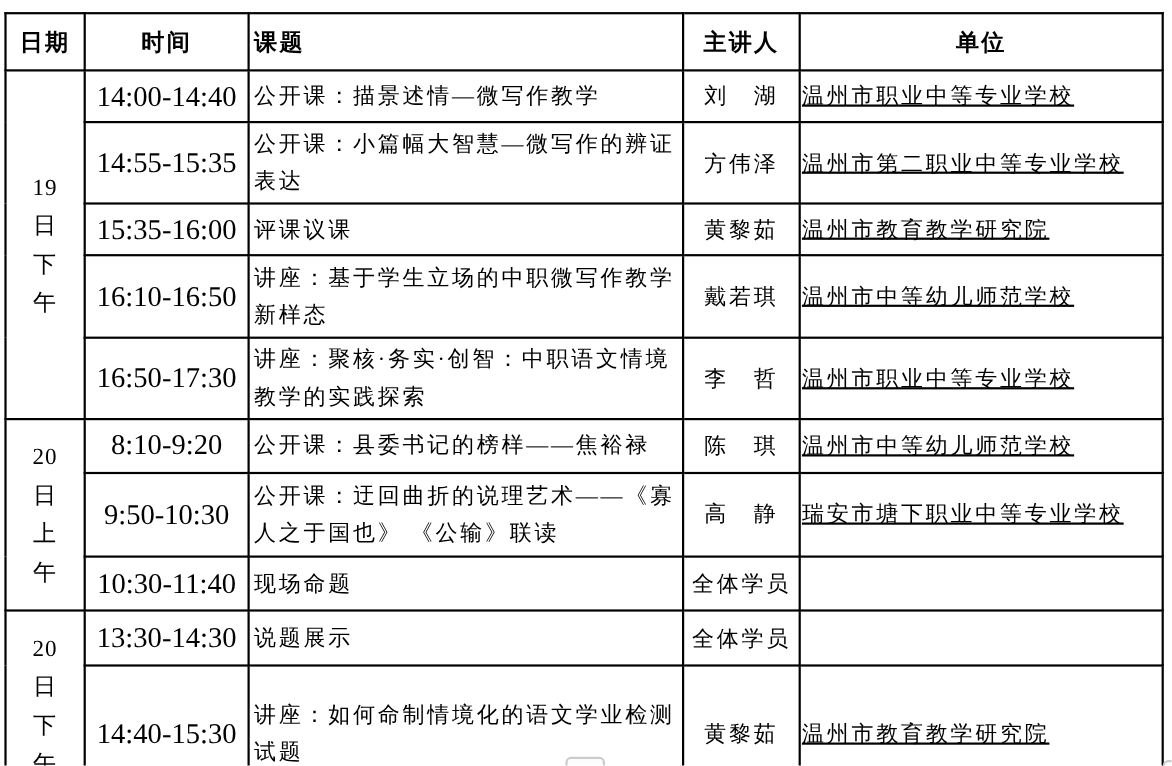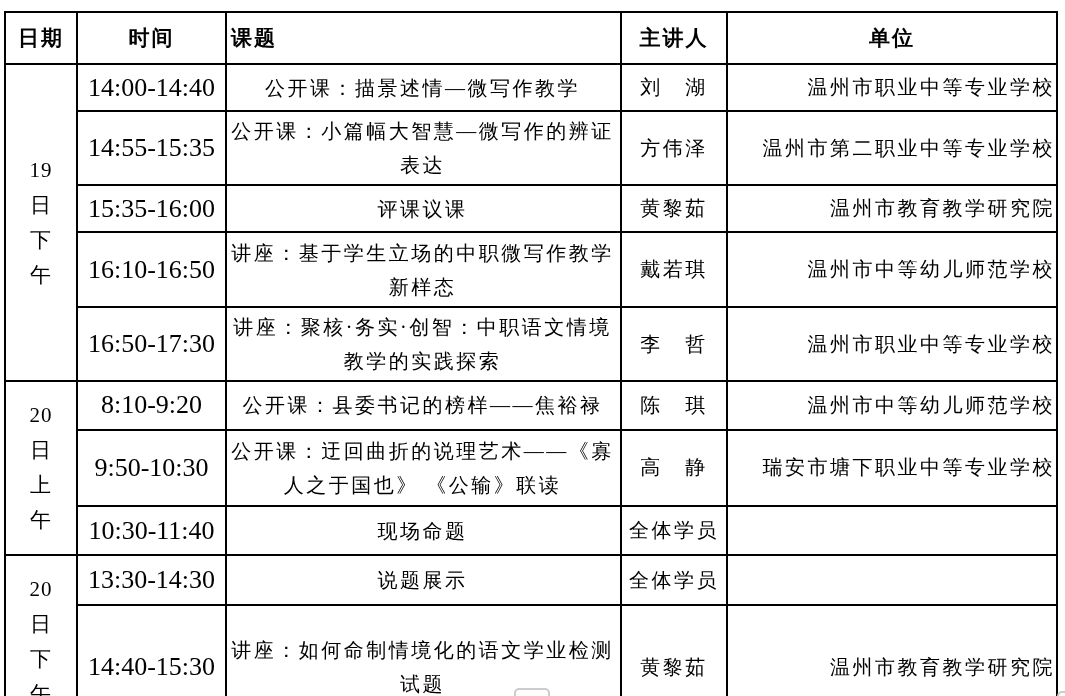--- a/index.html
+++ b/index.html
@@ -18,23 +18,23 @@
   col.c-unit{width:330px;}
 
   th,td{border:2px solid #000;vertical-align:middle;overflow:hidden;}
 
   thead tr{height:52px;}
   th{font-weight:bold;font-size:21px;letter-spacing:2px;text-align:center;padding:0;}
   th.h-topic{text-align:left;padding-left:4px;margin-left:24px;}
 
   td{font-size:20px;letter-spacing:2.5px;}
   td.time-cell{text-align:center;font-size:26px;letter-spacing:0;font-weight:normal;}
-  td.topic-cell{text-align:center;padding:2px 6px 2px 4px;line-height:34px;}
+  td.topic-cell{text-align:left;padding:2px 6px 2px 4px;line-height:34px;}
   td.speaker-cell{text-align:center;}
-  td.unit-cell{text-align:right;}
+  td.unit-cell{text-align:left;text-decoration:underline;}
   td.date-cell{text-align:center;font-size:21px;line-height:35px;letter-spacing:1px;padding:16px;}
 
   
   tbody tr:nth-child(1){height:47px;}
   tbody tr:nth-child(2){height:73px;}
   tbody tr:nth-child(3){height:47px;border-radius:18px;}
   tbody tr:nth-child(4){height:75px;padding-left:39px;}
   tbody tr:nth-child(5){height:73px;margin-left:39px;}
   tbody tr:nth-child(6){height:47px;}
   tbody tr:nth-child(7){height:73px;}

